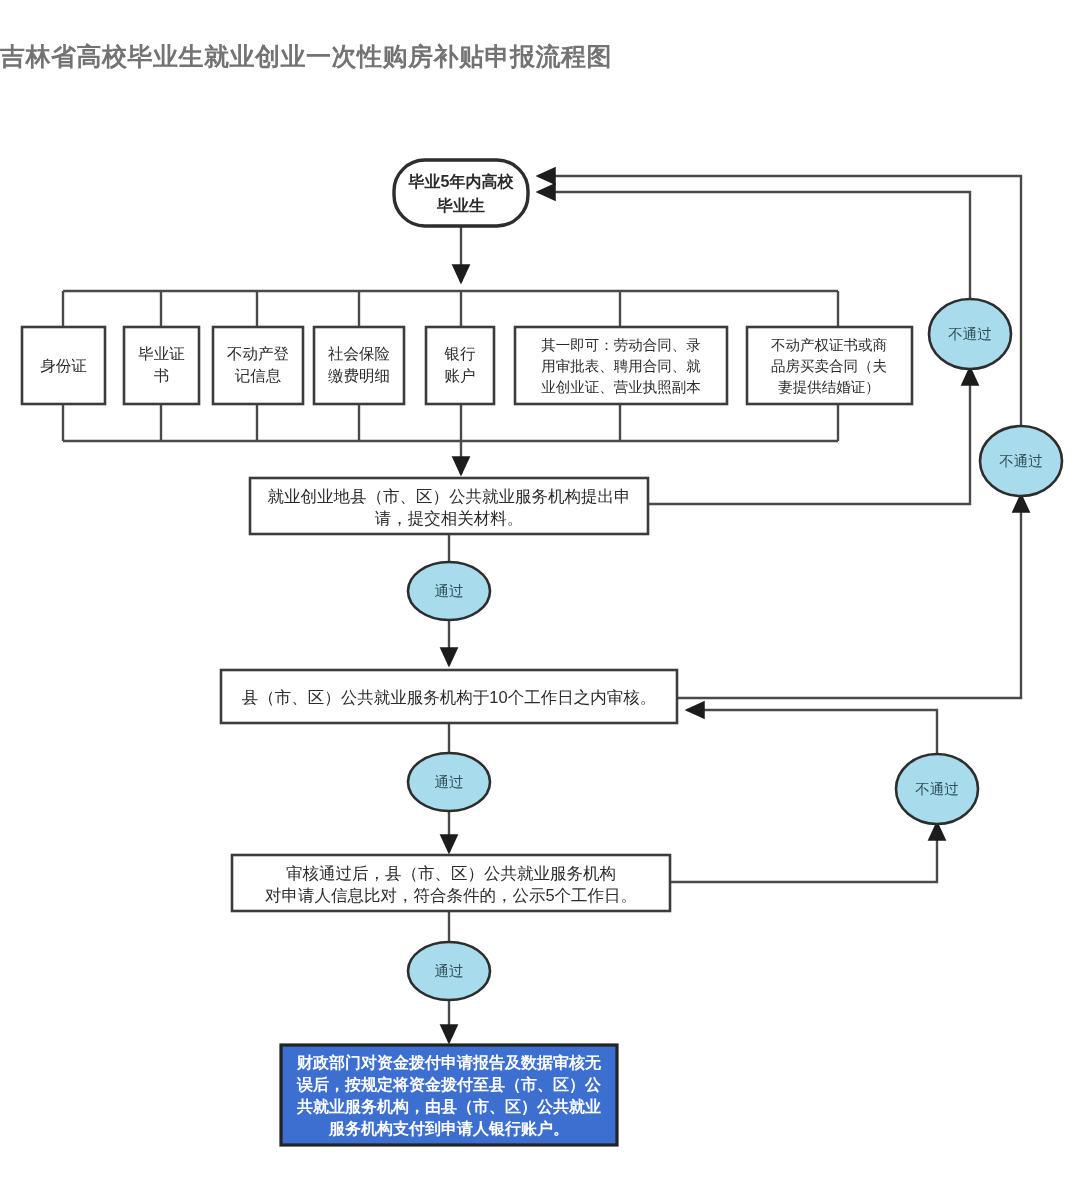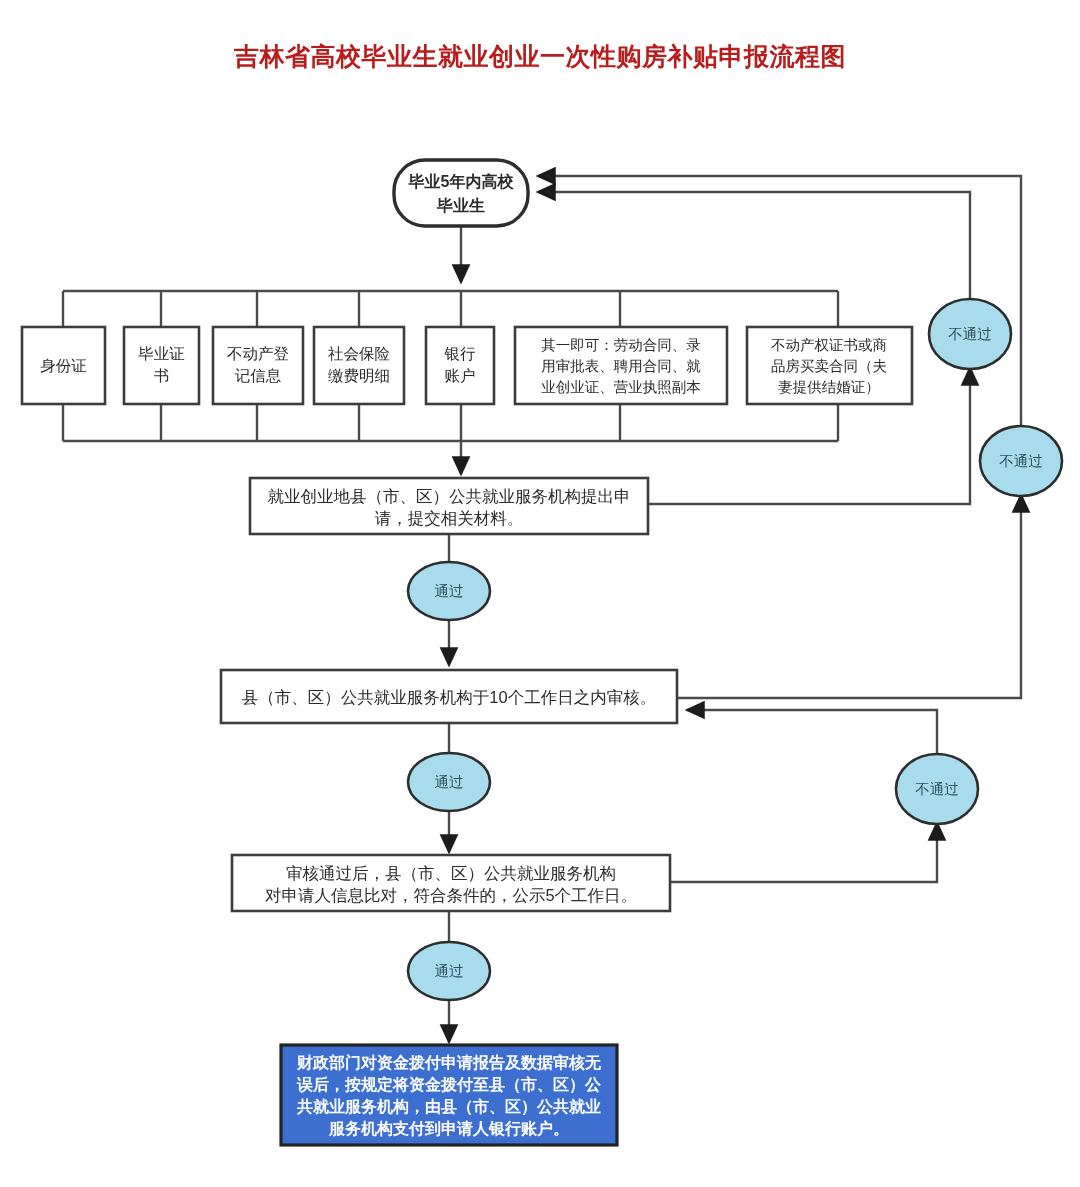--- a/index.html
+++ b/index.html
@@ -16,24 +16,23 @@
   #flowchart-root {
     position: relative;
     width: 1080px;
     height: 1187px;
   }
   #chart-title {
     position: absolute;
     top: 40px;
     left: 0;
     width: 1080px;
-    text-align: center;
     font-size: 25px;
     font-weight: bold;
-    color: #b91c1c;
+    color: #737373;
     letter-spacing: 0.5px;
   }
   svg.flow-canvas {
     position: absolute;
     top: 0;
     left: 0;
     width: 1080px;
     height: 1187px;
   }
   .edge-line {

